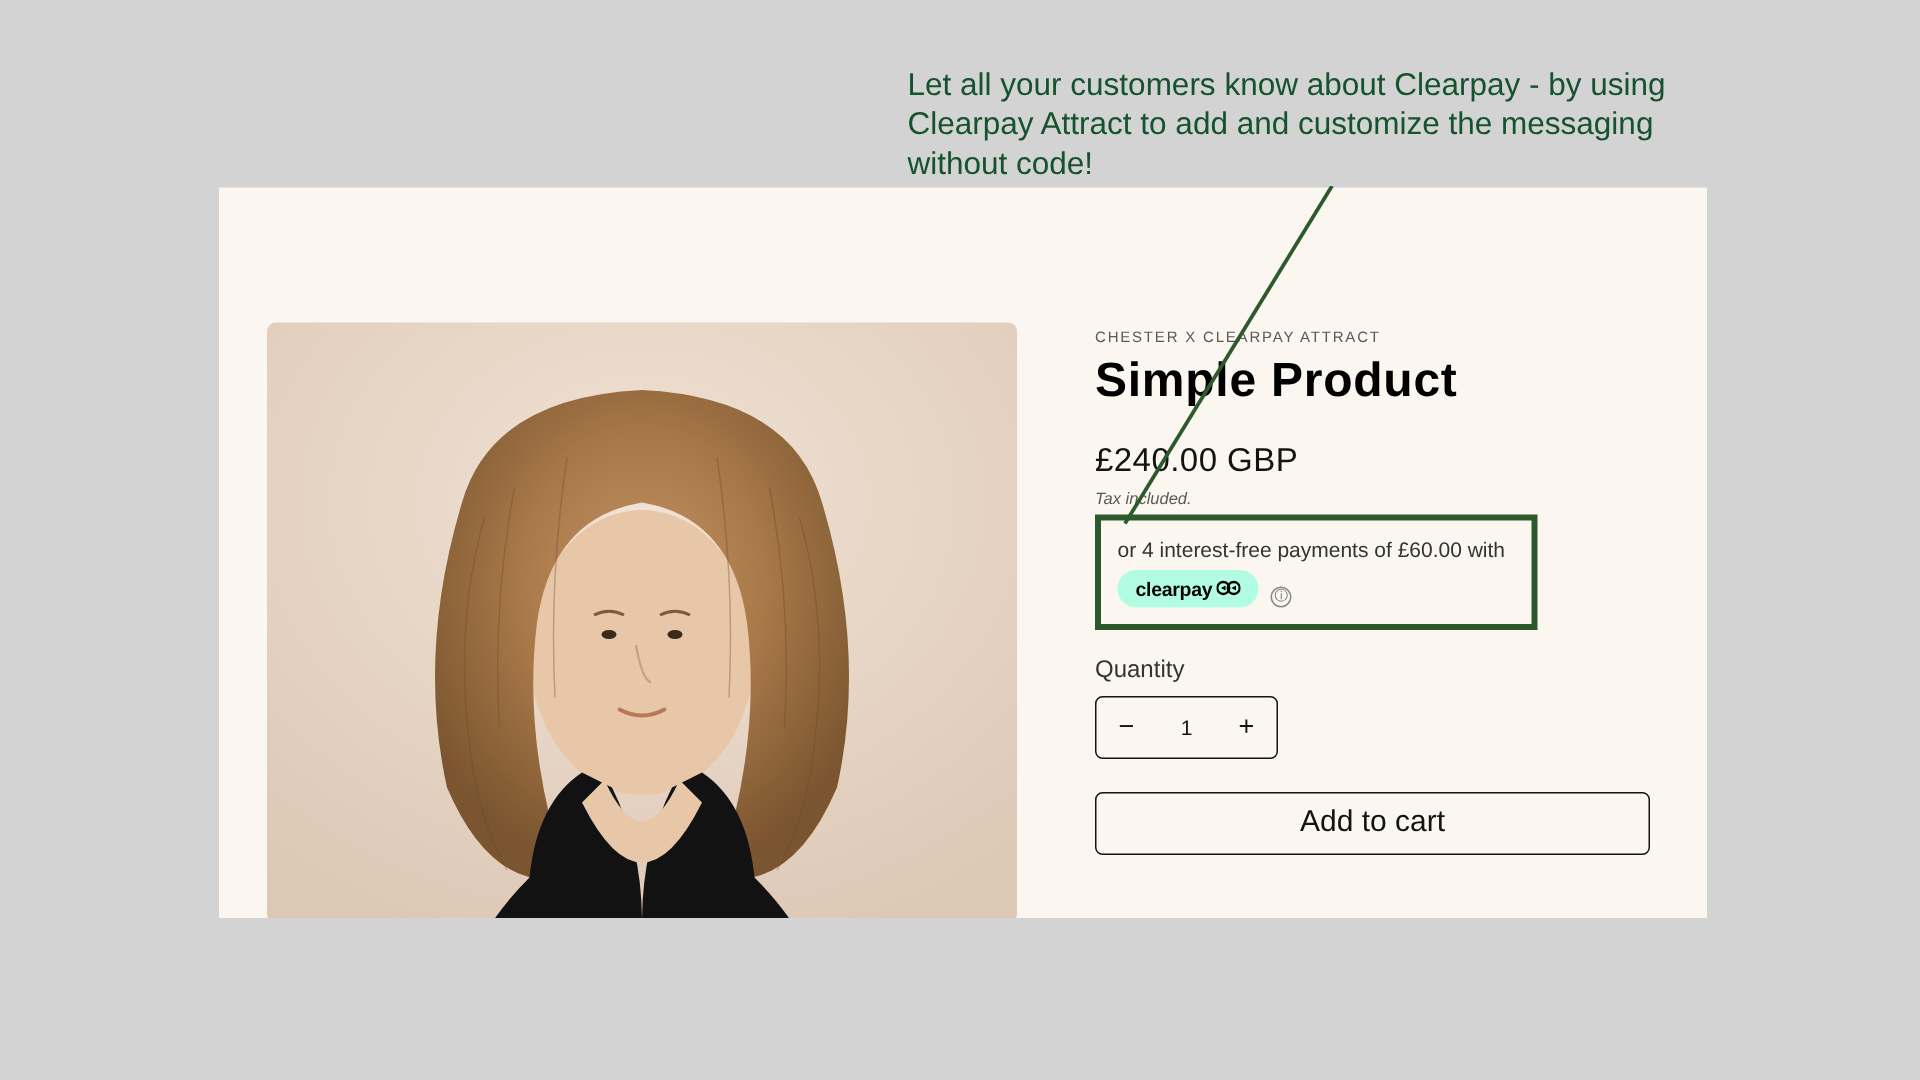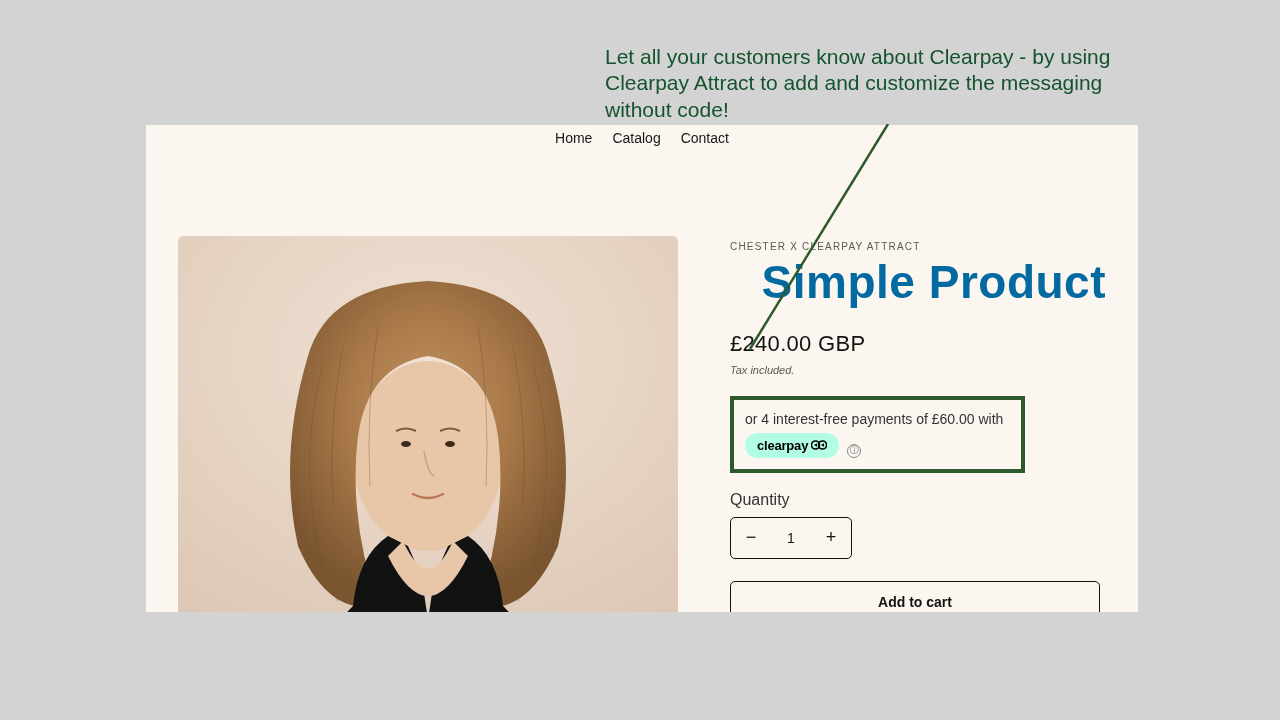--- a/index.html
+++ b/index.html
@@ -8,54 +8,49 @@
 .arrow-line { position: absolute; left: 718px; top: 124px; width: 180px; height: 260px; z-index: 15; pointer-events: none; }
 .arrow-line svg line { stroke: #2d5a2d; stroke-width: 2.5; }
 .storewrap { position: absolute; left: 146px; top: 125px; width: 992px; height: 487px; background: #fbf7f0; overflow: hidden; }
 .nav { display: flex; gap: 20px; justify-content: center; padding: 5px 0 0; color: #181818; font-size: 14px; }
 .nav a { color: #181818; text-decoration: none; cursor: pointer; }
 .page { display: flex; gap: 52px; padding: 90px 32px 0; }
 .imgbox { width: 500px; height: 400px; background: #e8d7c8; border-radius: 6px; overflow: hidden; position: relative; flex-shrink: 0; }
 .imgbox svg { width: 100%; height: 100%; display: block; }
 .meta { flex: 1; padding-top: 5px; }
 .vendor { font-size: 10px; letter-spacing: 1.2px; color: #5b5953; text-transform: uppercase; }
-.title { font-size: 46px; font-weight: 600; letter-spacing: 0.5px; color: #0369a1; margin-top: 4px; line-height: 1.15; text-align: right; }
+.title { font-size: 32px; font-weight: 600; letter-spacing: 0.5px; color: #000000; margin-top: 4px; line-height: 1.15; }
 .price { font-size: 22px; color: #131310; margin-top: 22px; letter-spacing: 0.3px; }
 .tax { font-size: 11px; color: #5b5953; margin-top: 7px; font-style: italic; }
-.clearpay-box { border: 4px solid #2d5a2d; padding: 11px 11px 11px 11px; margin-top: 20px; width: 295px; }
+.clearpay-box { border: 4px solid #2d5a2d; padding: 11px 11px 11px 11px; margin-top: 4px; width: 295px; }
 .cp-text { font-size: 14px; color: #333; }
 .cp-badge-row { display: flex; align-items: flex-end; gap: 8px; margin-top: 6px; }
 .cp-badge { background: #b2fce4; border-radius: 14px; padding: 5px 12px 5px 12px; display: inline-flex; align-items: center; gap: 3px; font-size: 13px; font-weight: 700; color: #000; letter-spacing: -0.2px; }
 .cp-badge svg { width: 16px; height: 12px; }
 .info-icon { width: 14px; height: 14px; border: 1px solid #888; border-radius: 50%; display: inline-flex; align-items: center; justify-content: center; font-size: 9px; color: #666; cursor: pointer; }
 .qlabel { font-size: 16px; color: #333; margin-top: 18px; }
 .qty { display: inline-flex; border: 1px solid #131310; border-radius: 5px; margin-top: 8px; height: 42px; align-items: stretch; }
 .qty button { width: 40px; border: none; background: transparent; font-size: 18px; color: #131310; cursor: pointer; display:flex; align-items:center; justify-content:center; }
 .qty span { width: 40px; display: flex; align-items: center; justify-content: center; font-size: 14px; color: #131310; }
-.btn { width: 370px; height: 42px; border-radius: 5px; font-size: 14px; cursor: pointer; display: flex; align-items: center; justify-content: center; margin-top: 22px; font-weight: bold; }
+.btn { width: 370px; height: 42px; border-radius: 5px; font-size: 20px; cursor: pointer; display: flex; align-items: center; justify-content: center; margin-top: 22px; }
 .btn-cart { border: 1px solid #131310; background: transparent; color: #131310; }
 </style>
 </head>
 <body>
 
 <div class="annotation">Let all your customers know about Clearpay - by using Clearpay Attract to add and customize the messaging without code!</div>
 
 <div class="arrow-line">
   <svg width="180" height="260">
       <line x1="170" y1="0" x2="32" y2="225"></line>
     </svg>
 </div>
 
 <div class="storewrap">
 
-  <div class="nav">
-    <a>Home</a>
-    <a>Catalog</a>
-    <a>Contact</a>
-  </div>
 
   <div class="page">
 
     <div class="imgbox">
       <svg viewBox="0 0 500 400" preserveAspectRatio="xMidYMid slice">
         <defs>
           <radialGradient id="bg" cx="50%" cy="30%" r="80%">
             <stop offset="0%" stop-color="#f0e2d4"></stop>
             <stop offset="100%" stop-color="#ddc7b5"></stop>
           </radialGradient>

